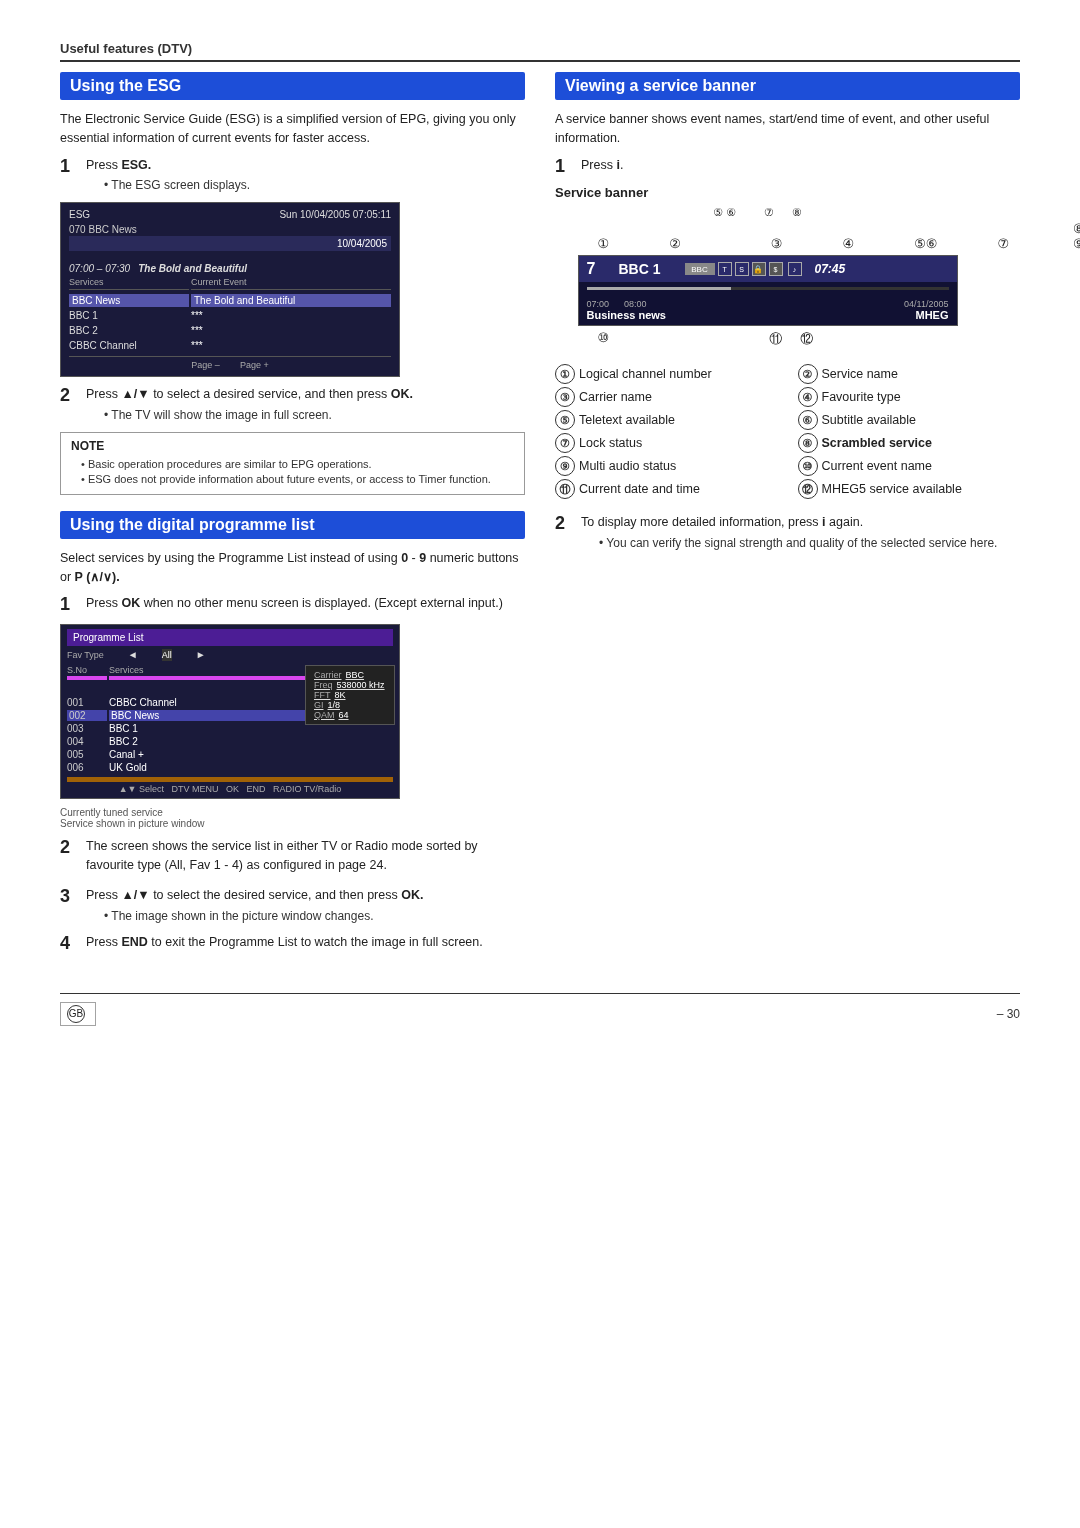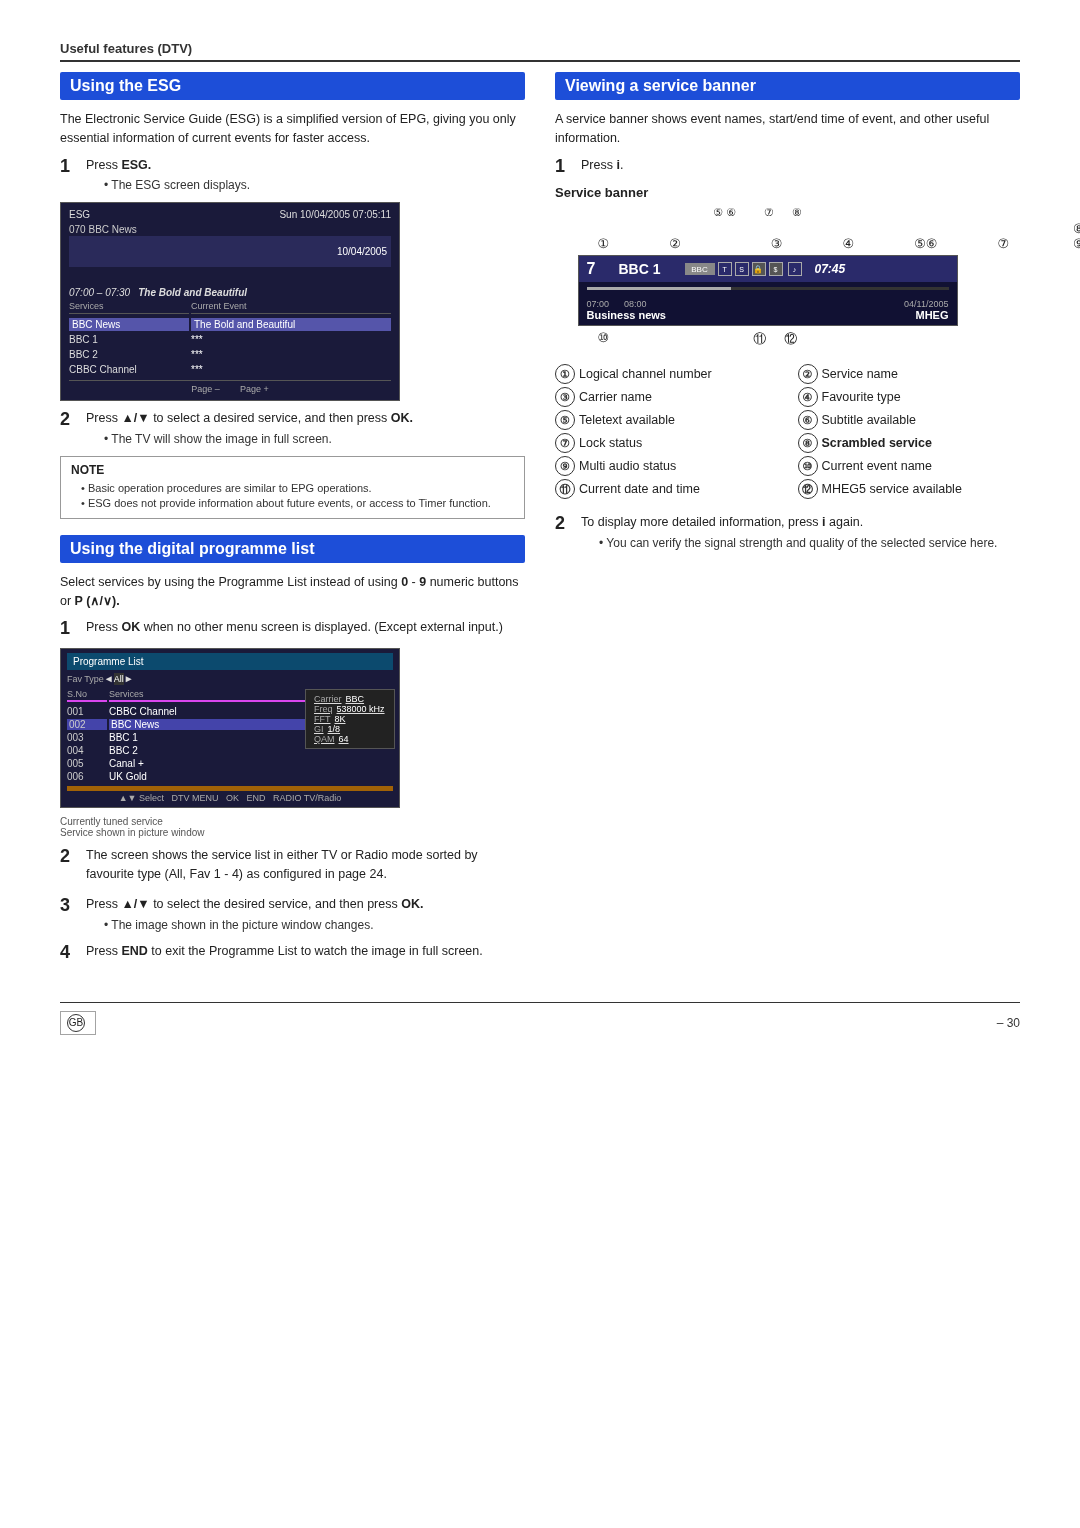--- a/index.html
+++ b/index.html
@@ -96,24 +96,24 @@
       display: flex;
       justify-content: space-between;
       background: #1a1a3a;
       color: #ddd;
       font-size: 10px;
       margin-bottom: 3px;
     }
 
     .esg-date-row {
       background: #2a2a5a;
-      padding: 10px 4px;
+      padding: 2px 4px;
       font-size: 10px;
       color: #fff;
-      margin-bottom: 20px;
+      margin-bottom: 12px;
       display: flex;
       justify-content: flex-end;
     }
 
     .esg-cols {
       display: grid;
       grid-template-columns: 120px 1fr;
       gap: 2px;
       font-size: 10px;
     }
@@ -181,30 +181,30 @@
       color: #fff;
       font-size: 10px;
       padding: 4px 6px;
       margin: 8px 0;
       border: 1px solid #555;
       width: 340px;
       position: relative;
     }
 
     .prog-header {
-      background: #0c4a6e;
+      background: #4c1d95;
       padding: 3px 6px;
       font-size: 10px;
       margin-bottom: 3px;
     }
 
     .prog-fav-row {
       display: flex;
       align-items: center;
-      gap: 0;
+      gap: 24px;
       margin-bottom: 4px;
     }
 
     .prog-fav-label {
       color: #aaa;
       font-size: 9px;
     }
 
     .prog-fav-arrow-left {
       color: #ddd;
@@ -218,23 +218,23 @@
       text-align: right;
     }
 
     .prog-fav-arrow-right {
       color: #ddd;
     }
 
     .prog-col-header {
       color: #aaa;
       font-size: 9px;
-      border-bottom: 2px solid #d946ef;
+      border-bottom: 4px solid #d946ef;
       padding-bottom: 1px;
-      margin-bottom: 2px;
+      margin-bottom: 15px;
     }
 
     .prog-sno {
       font-size: 10px;
       color: #ccc;
     }
 
     .prog-svc {
       font-size: 10px;
       color: #fff;
@@ -659,21 +659,21 @@
               <div class="banner-cell"></div>
               <div class="banner-cell" style="text-align:right;">
                 <div class="date">04/11/2005</div>
                 <div style="font-size:11px; color:#fff; font-weight:bold;">MHEG</div>
               </div>
             </div>
           </div>
 
           <div style="display:flex; gap:80px; padding-left:20px; margin-top:4px; font-size:13px;">
             <span>⑩</span>
-            <span style="margin-left:64px;text-align:right;">⑪ &nbsp;&nbsp;&nbsp; ⑫</span>
+            <span style="margin-left:80px;text-align:right;">⑪ &nbsp;&nbsp;&nbsp; ⑫</span>
           </div>
         </div>
 
         <div class="callout-list" style="margin-top:16px;">
 
           <div class="callout-item">
             <span class="callout">①</span>
             <span>Logical channel number</span>
           </div>
           <div class="callout-item">

